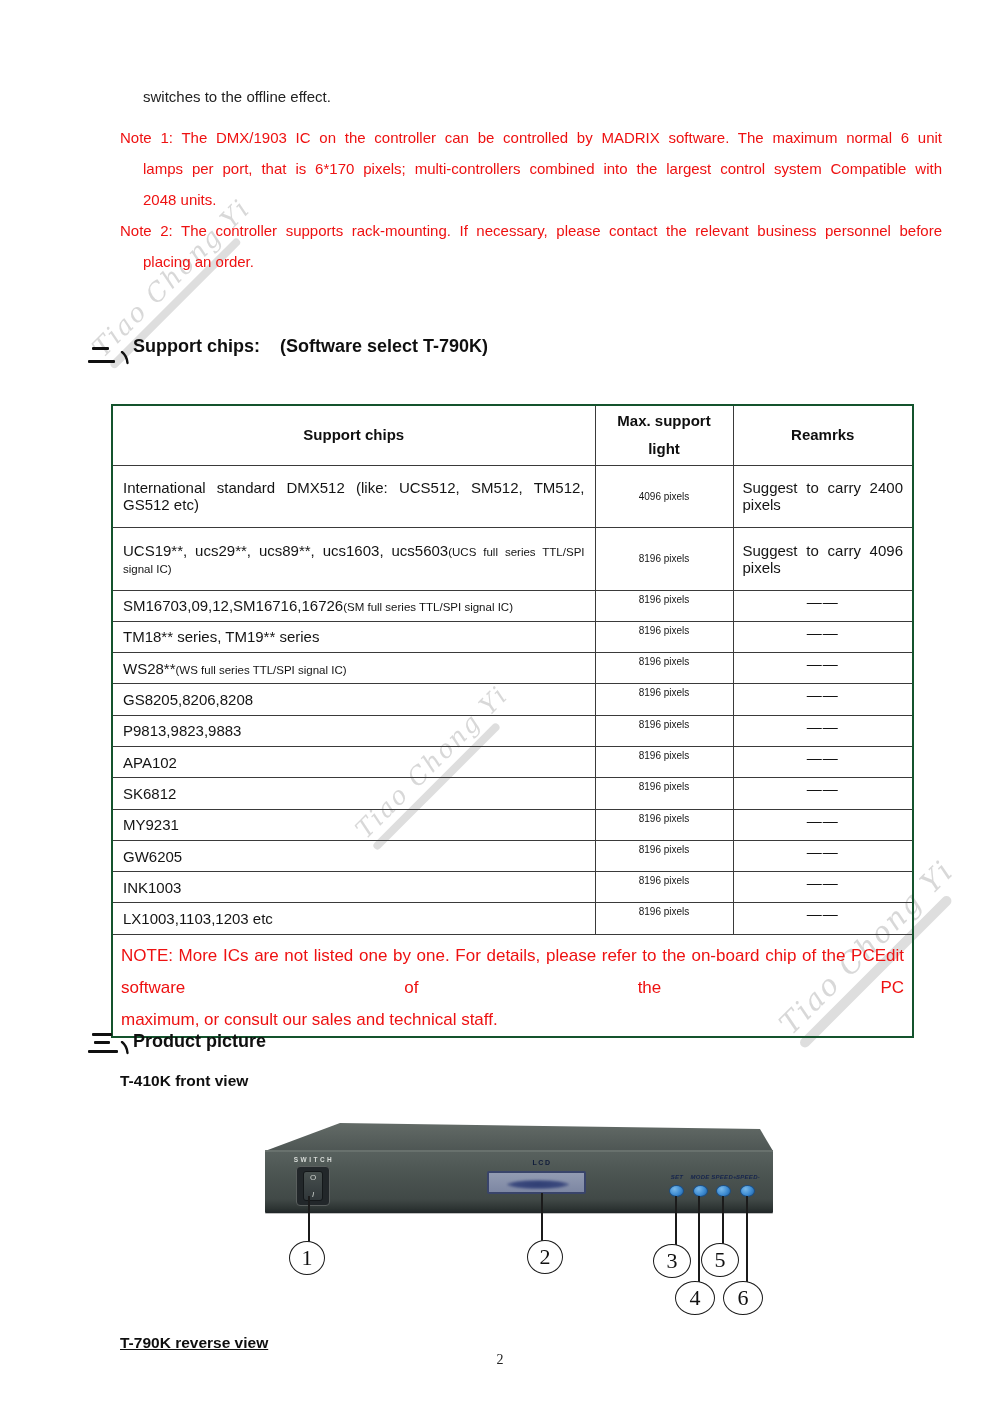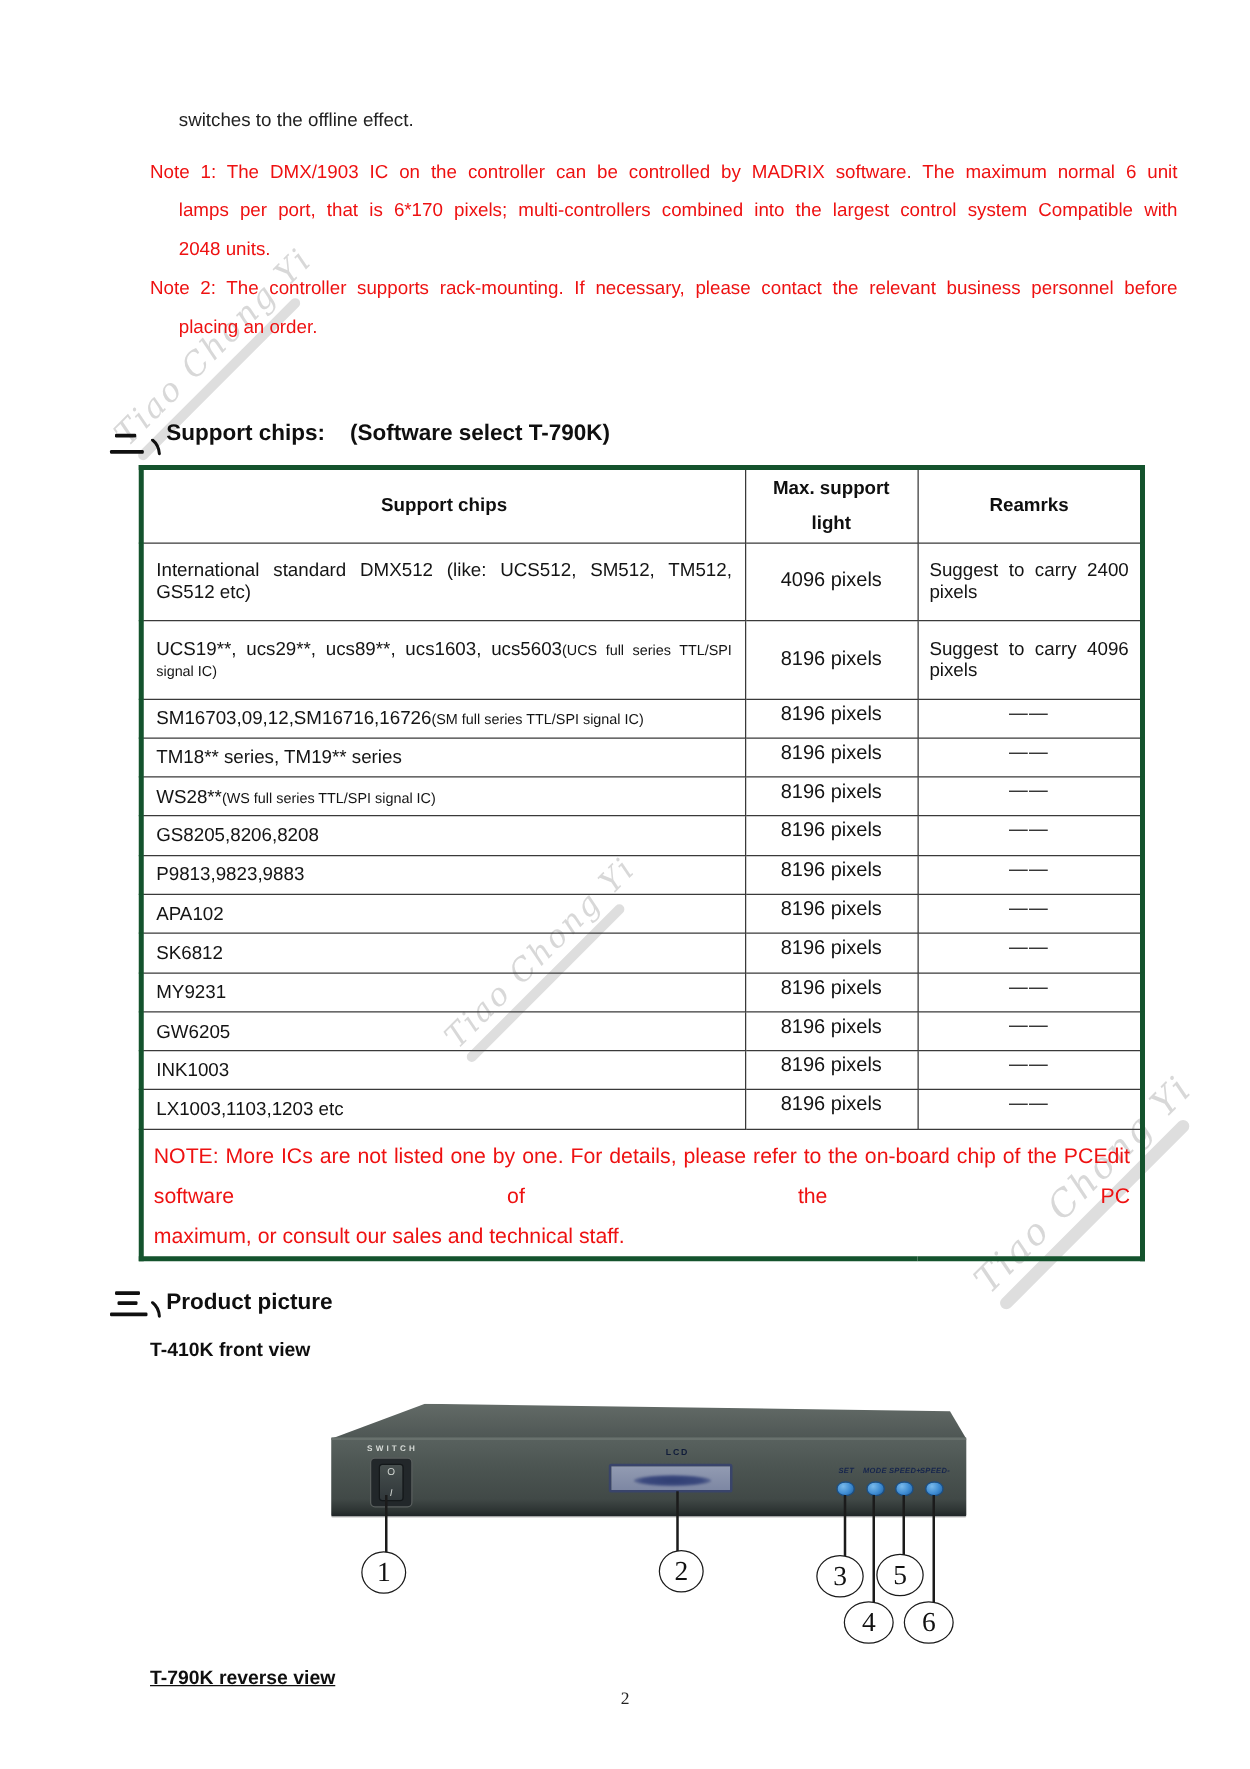--- a/index.html
+++ b/index.html
@@ -40,28 +40,28 @@
   .m3 .bar.b1{top:0;left:4px;width:20px;height:3px;}
   .m3 .bar.b2{top:8px;left:6px;width:16px;height:3px;}
   .m3 .bar.b3{bottom:0;left:0;width:30px;height:3.4px;}
   .marker svg{position:absolute;right:2px;bottom:-2px;}
 
   
   .chips-table{position:absolute;left:111px;top:372px;border-collapse:collapse;table-layout:fixed;
                width:801px;background:transparent;}
   .chips-table col.c1{width:483px;} .chips-table col.c2{width:138px;} .chips-table col.c3{width:180px;}
   .chips-table td,.chips-table th{border:1px solid #3a3a3a;}
-  .chips-table{border:4px solid #14532d;}
+  .chips-table{border:2px solid #14532d;margin-top:32px;}
   .chips-table thead tr{height:60px;}
   .chips-table th{font-size:15px;font-weight:bold;text-align:center;vertical-align:middle;
                   line-height:28px;color:#0f0f0f;padding:0 14px;}
   tr.tall1{height:62px;} tr.tall2{height:63px;} tr.short{height:31.3px;} tr.noterow{height:67px;}
   td.chip{padding:0 10px;font-size:15px;text-align:justify;vertical-align:middle;color:#141414;}
   td.chip .small{font-size:11.5px;}
-  td.val{font-size:16px;text-align:center;vertical-align:middle;color:#141414;}
+  td.val{font-size:10px;text-align:center;vertical-align:middle;color:#141414;}
   td.rem{font-size:15px;text-align:justify;vertical-align:middle;padding:0 9px;color:#141414;}
   tr.short td.val{vertical-align:top;padding-top:3px;}
   tr.short td.rem{vertical-align:top;padding-top:2px;text-align:center;letter-spacing:1px;}
   td.tnote{padding:5px 8px 0 8px;color:#ee1111;font-size:17px;line-height:32px;vertical-align:top;}
 
   
   .subhead{position:absolute;left:120px;font-size:15.5px;font-weight:bold;color:#0f0f0f;}
   .front-label{top:1072px;} .reverse-label{top:1334px;text-decoration:underline;}
 
   .dev-top{position:absolute;left:263px;top:1120px;width:512px;height:32px;

